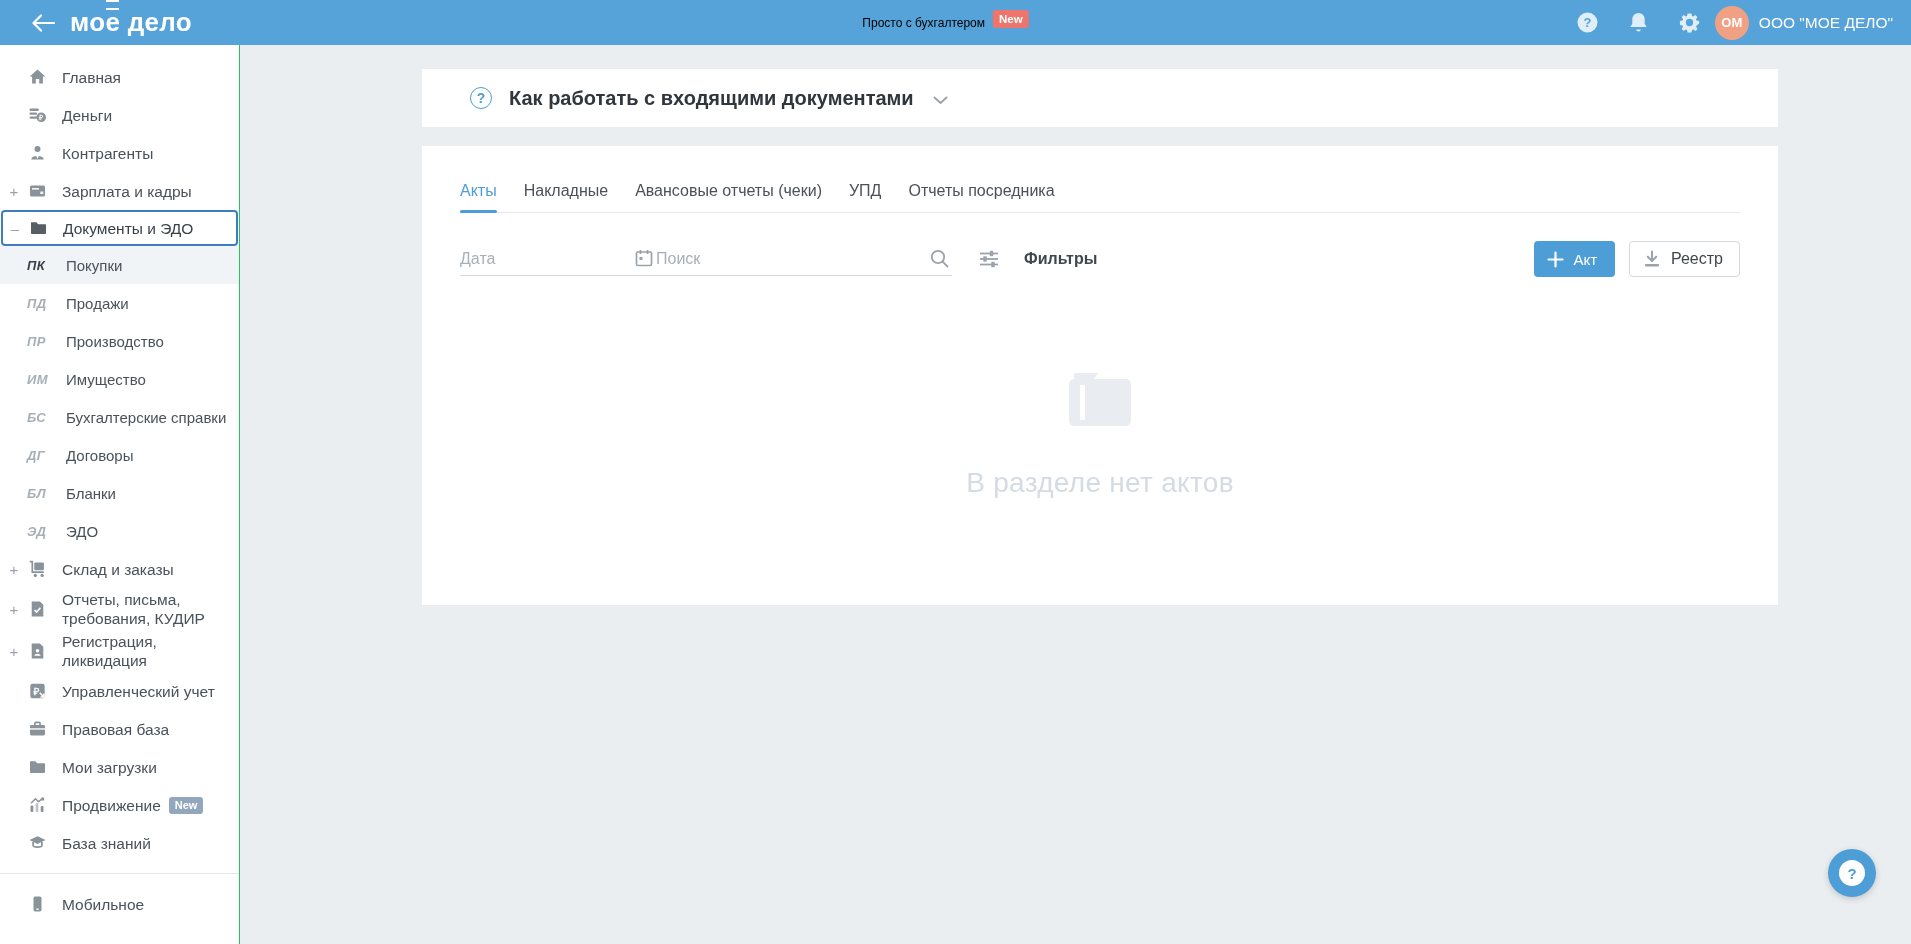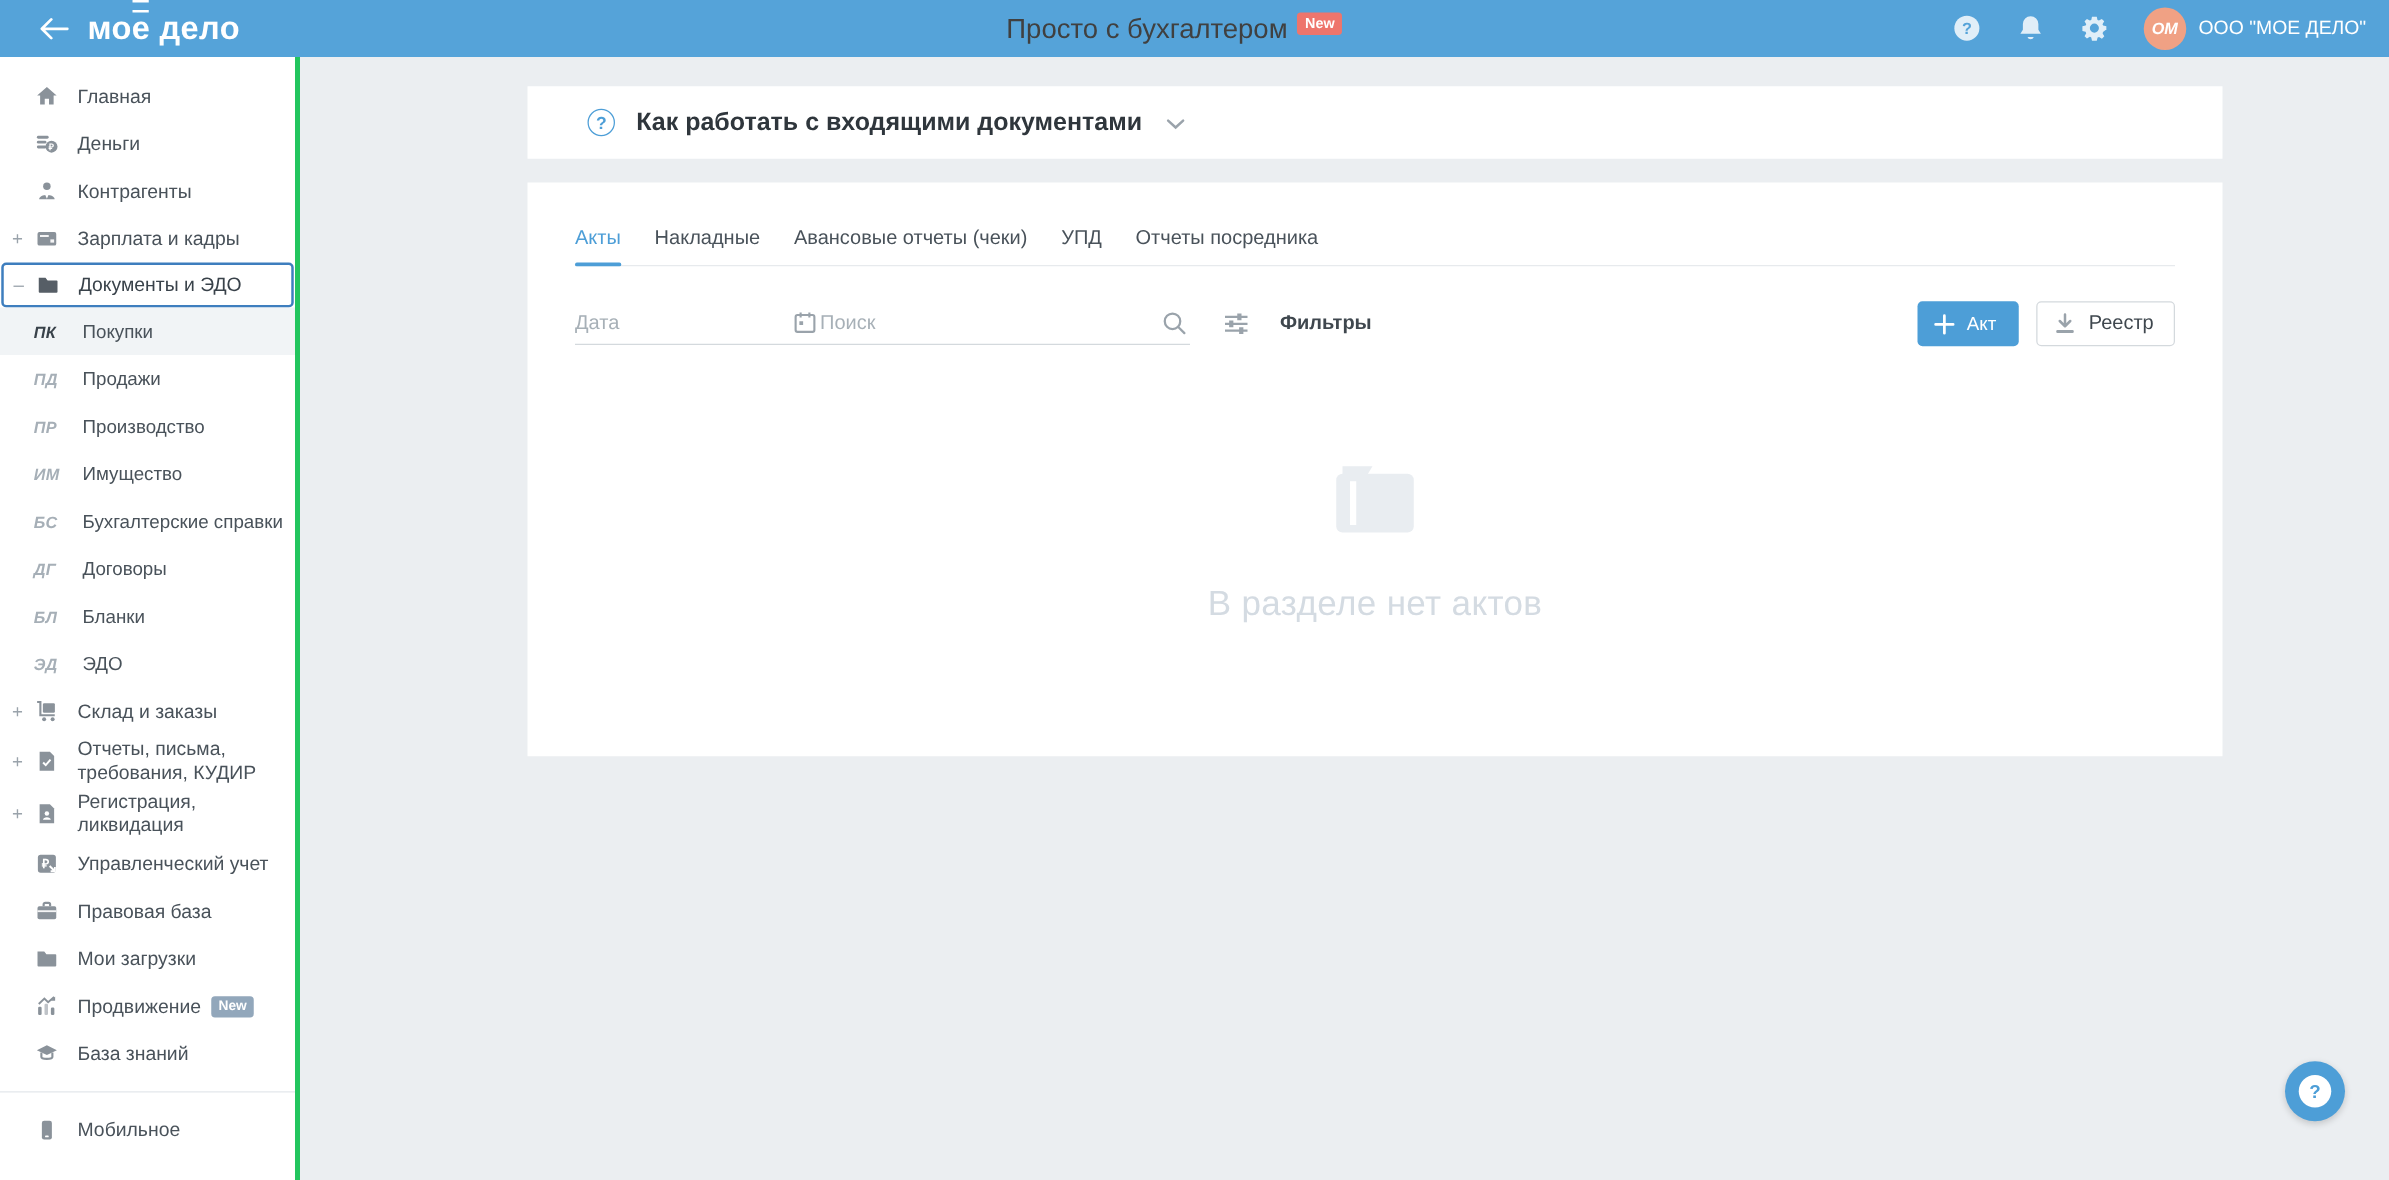--- a/index.html
+++ b/index.html
@@ -13,37 +13,37 @@
   }
   .h-left { display:flex; align-items:center; padding-left:30px; }
   .back-arrow { width:26px; height:26px; margin-right:14px; cursor:pointer; display:flex; align-items:center; justify-content:center; }
   .logo { font-size:26px; font-weight:bold; color:#fff; letter-spacing:.3px; display:flex; align-items:baseline; }
   .logo-e { position:relative; }
   .logo-e::before {
     content:""; position:absolute; left:1px; right:1px; top:-7px; height:6px;
     border-top:2.2px solid #fff; border-bottom:2.2px solid #fff;
   }
   .h-center { position:absolute; left:50%; transform:translateX(-56%); display:flex; align-items:flex-start; gap:8px; }
-  .tagline { color:#404040; font-size:22px; line-height:26px; }
+  .tagline { color:#000000; font-size:12px; line-height:26px; }
   .tag-badge {
     background:#EE756C; color:#fff; font-size:11.5px; font-weight:bold;
     border-radius:3px; padding:2px 6px; margin-top:0; line-height:14px;
   }
   .h-right { position:absolute; right:18px; display:flex; align-items:center; }
   .h-icon { width:24px; height:24px; margin-left:27px; cursor:pointer; display:flex; align-items:center; justify-content:center; }
   .avatar {
-    width:34px; height:34px; border-radius:50%; background:#F0A184; margin-left:27px;
-    color:#fff; font-size:13px; font-weight:bold; display:flex; align-items:center; justify-content:center; cursor:pointer;font-style:italic;
+    width:34px; height:34px; border-radius:50%; background:#F0A184; margin-left:13px;
+    color:#fff; font-size:13px; font-weight:bold; display:flex; align-items:center; justify-content:center; cursor:pointer;
   }
   .company { color:#fff; font-size:15.5px; margin-left:10px; cursor:pointer; white-space:nowrap; }
 
   
   .sidebar {
     position:fixed; top:45px; left:0; width:240px; height:899px;
-    background:#fff; border-right:4px solid #22c55e; overflow:hidden; z-index:20;
+    background:#fff; border-right:1px solid #22c55e; overflow:hidden; z-index:20;
     padding-top:13px;
   }
   .side-item {
     min-height:38px; display:flex; align-items:center; padding:2px 8px 2px 6px; cursor:pointer;
   }
   .side-item.selected {
     border:2px solid #3E7EBE; border-radius:4px; margin:0 1px;
     padding:2px 6px 2px 4px; min-height:36px;
   }
   .exp { width:16px; font-size:15px; color:#9AA3AB; text-align:center; flex:none; }

